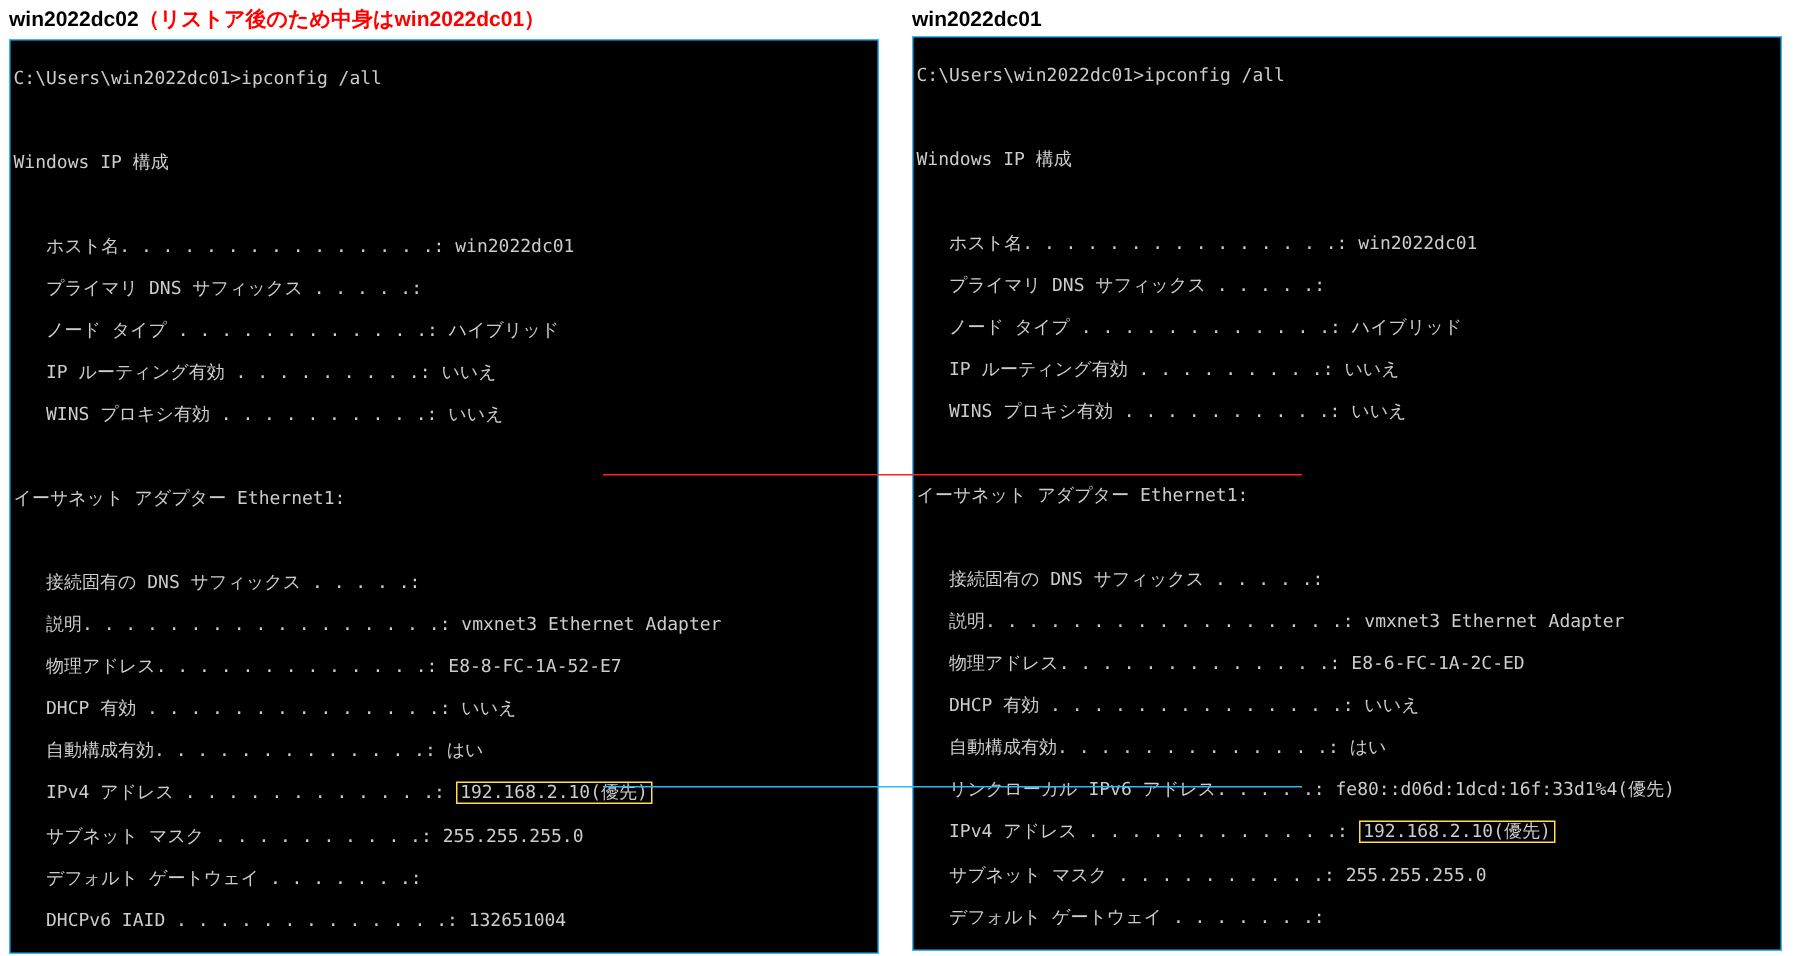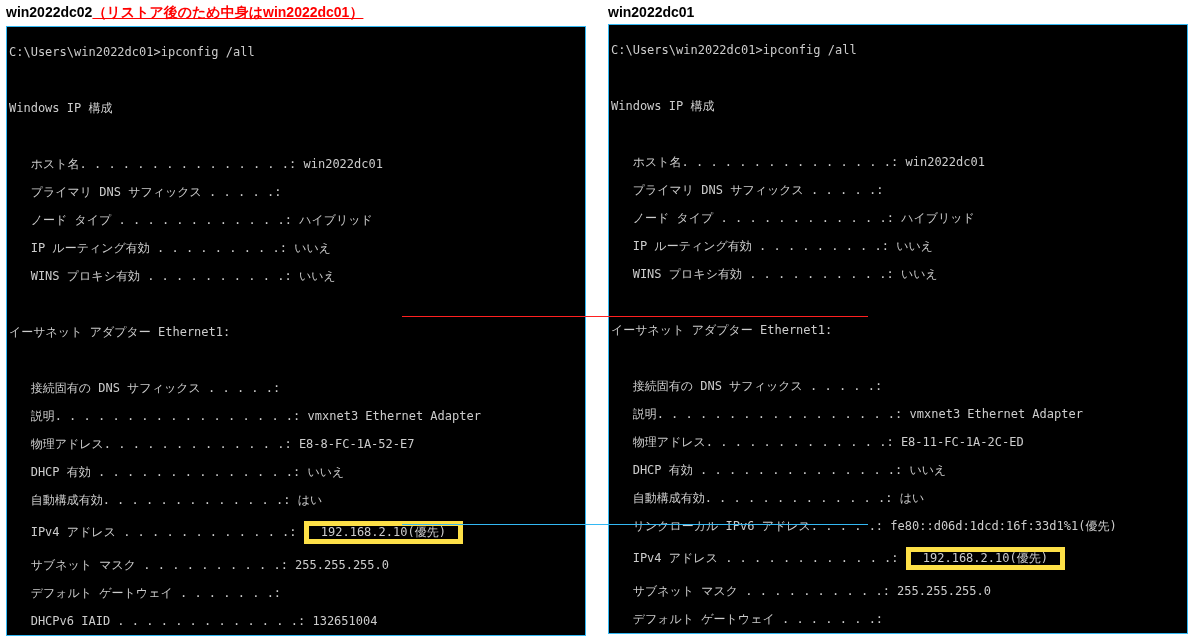--- a/index.html
+++ b/index.html
@@ -27,39 +27,38 @@
     font-family: "Meiryo", "MS PGothic", sans-serif;
     font-size: 14px;
     font-weight: bold;
     color: #000;
     margin-bottom: 4px;
     white-space: nowrap;
   }
   .annot {
     color: #ff0000;
     font-weight: bold;
-    text-decoration: underline;
   }
   .term {
     background: #000;
     color: #ccc;
     padding: 4px 2px 4px 2px;
     font-family: "MS Gothic","Consolas", monospace;
     font-size: 12px;
     white-space: pre;
     line-height: 14px;
     height: 610px;
     overflow: hidden;
     position: relative;
     border: 1px solid #33b8f3;
   }
   .term .l { white-space: pre; }
   .hl-red {
-    border: 5px solid #fde047;
-    padding: 0 12px;
+    border: 1px solid #fde047;
+    padding: 0 2px;
     display: inline-block;
     line-height: 13px;
   }
   .connector {
     position: absolute;
     height: 1px;
     left: 402px;
     width: 466px;
     z-index: 5;
   }
@@ -139,24 +138,24 @@
 <div class="l"><span>   ホスト名. . . . . . . . . . . . . . .: </span><span>win2022dc01</span></div>
 <div class="l">   プライマリ DNS サフィックス . . . . .:</div>
 <div class="l"><span>   ノード タイプ . . . . . . . . . . . .: </span><span>ハイブリッド</span></div>
 <div class="l"><span>   IP ルーティング有効 . . . . . . . . .: </span><span>いいえ</span></div>
 <div class="l"><span>   WINS プロキシ有効 . . . . . . . . . .: </span><span>いいえ</span></div>
 <div class="l">&nbsp;</div>
 <div class="l">イーサネット アダプター Ethernet1:</div>
 <div class="l">&nbsp;</div>
 <div class="l">   接続固有の DNS サフィックス . . . . .:</div>
 <div class="l"><span>   説明. . . . . . . . . . . . . . . . .: </span><span>vmxnet3 Ethernet Adapter</span></div>
-<div class="l"><span>   物理アドレス. . . . . . . . . . . . .: </span><span>E8-11-FC-1A-2C-ED</span></div>
+<div class="l"><span>   物理アドレス. . . . . . . . . . . . .: </span><span>E8-6-FC-1A-2C-ED</span></div>
 <div class="l"><span>   DHCP 有効 . . . . . . . . . . . . . .: </span><span>いいえ</span></div>
 <div class="l"><span>   自動構成有効. . . . . . . . . . . . .: </span><span>はい</span></div>
-<div class="l"><span>   リンクローカル IPv6 アドレス. . . . .: </span><span>fe80::d06d:1dcd:16f:33d1%1(優先)</span></div>
+<div class="l"><span>   リンクローカル IPv6 アドレス. . . . .: </span><span>fe80::d06d:1dcd:16f:33d1%4(優先)</span></div>
 <div class="l"><span>   IPv4 アドレス . . . . . . . . . . . .: </span><span class="hl-red">192.168.2.10(優先)</span></div>
 <div class="l"><span>   サブネット マスク . . . . . . . . . .: </span><span>255.255.255.0</span></div>
 <div class="l">   デフォルト ゲートウェイ . . . . . . .:</div>
 <div class="l"><span>   DHCPv6 IAID . . . . . . . . . . . . .: </span><span>132651004</span></div>
 
 
 
 
 
 

